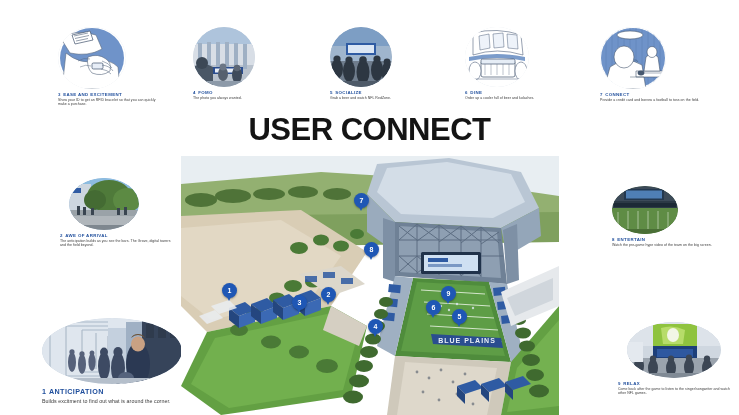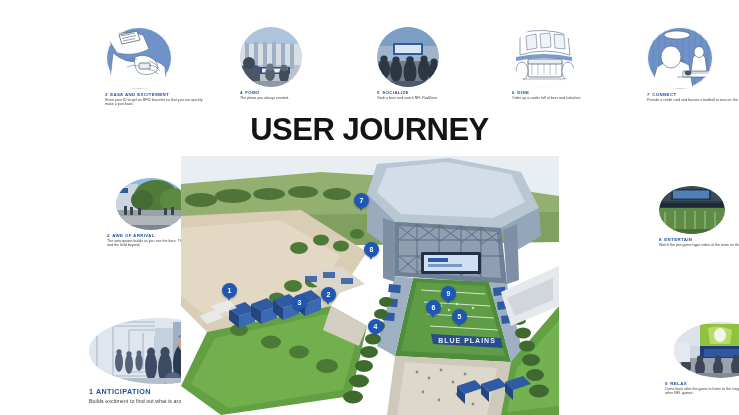--- a/index.html
+++ b/index.html
@@ -6,21 +6,21 @@
   body{
     width:739px;height:415px;
     background:#ffffff;
     font-family:"Liberation Sans", sans-serif;
     overflow:hidden;
     position:relative;
   }
   .board{position:absolute;inset:0;}
 
   
-  .node{position:absolute;margin-left:47px;}
+  .node{position:absolute;}
   .node .media{
     position:relative;
     overflow:hidden;
     background:#e9edf2;
   }
   .node .media.circ{border-radius:50%;}
   .node .caption{
     margin-top:3px;
     line-height:1.18;
   }
@@ -455,21 +455,21 @@
       </div>
     </div>
     <div class="caption">
       <div class="cap-title">
         <span class="num">9</span><span>RELAX</span>
       </div>
       <div class="cap-desc">Come back after the game to listen to the singer/songwriter and watch other NFL games.</div>
     </div>
   </div>
 
-  <div class="page-title">USER JOURNEY</div>
+  <div class="page-title">USER CONNECT</div>
 
   <div class="render">
     <svg viewBox="0 0 378 259" preserveAspectRatio="none">
 
       <rect width="378" height="259" fill="#ffffff"></rect>
       <rect x="0" y="0" width="378" height="70" fill="#e8eef2"></rect>
 
       <path d="M0 34 L130 20 L250 28 L378 42 L378 86 L0 92 Z" fill="#7fa05e"></path>
       <path d="M0 28 L140 16 L270 24 L378 40 L378 56 L0 60 Z" fill="#93b071"></path>
 

